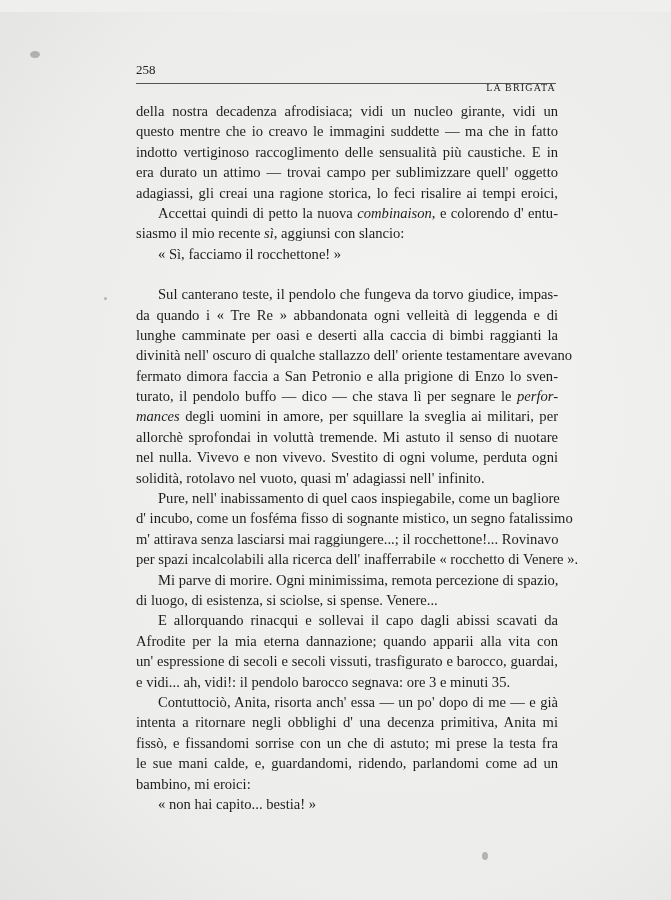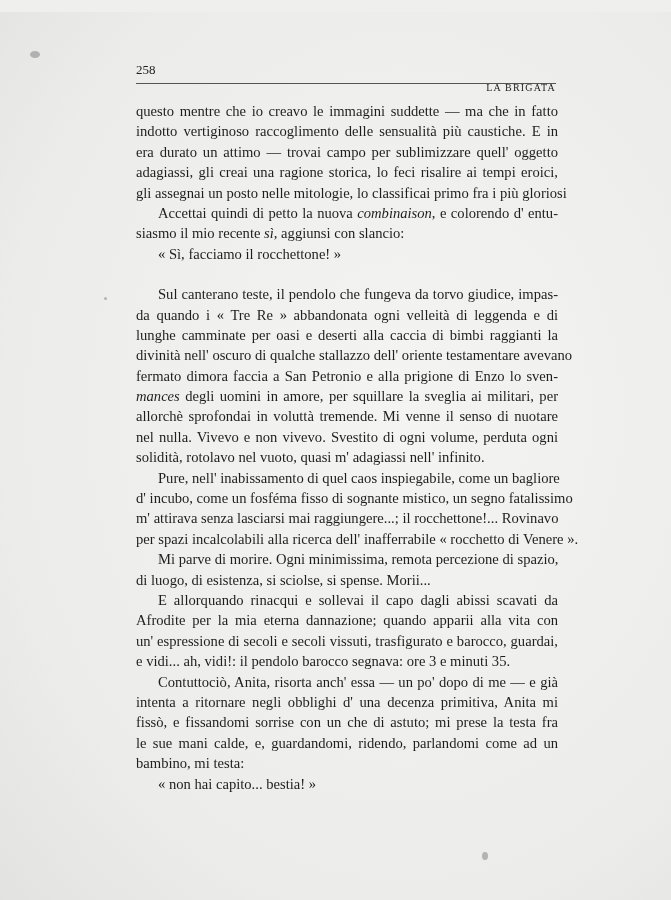--- a/index.html
+++ b/index.html
@@ -96,65 +96,66 @@
   <div class="speck" style="left:104px;top:285px;width:3px;height:3px;"></div>
 
   <div class="header">
     <span class="page-number">258</span>
     <span class="running-title">LA BRIGATA</span>
   </div>
   <div class="header-rule"></div>
 
   <div class="body-text" id="body-text">
       <div>
+        <span class="line">della nostra decadenza afrodisiaca; vidi un nucleo girante, vidi un</span>
         <span class="line">questo mentre che io creavo le immagini suddette — ma che in fatto</span>
         <span class="line">indotto vertiginoso raccoglimento delle sensualità più caustiche. E in</span>
         <span class="line">era durato un attimo — trovai campo per sublimizzare quell' oggetto</span>
         <span class="line">adagiassi, gli creai una ragione storica, lo feci risalire ai tempi eroici,</span>
-        <span class="line">gli assegnai un posto nelle mitologie, lo classificai primo fra i più gloriosi</span>
       </div>
       <div>
         <span class="line indent">Accettai quindi di petto la nuova <em>combinaison</em>, e colorendo d' entu-</span>
         <span class="line last">siasmo il mio recente <em>sì</em>, aggiunsi con slancio:</span>
       </div>
       <div>
         <span class="line indent last">« Sì, facciamo il rocchettone! »</span>
       </div>
       <div class="gap"></div>
       <div>
         <span class="line indent">Sul canterano teste, il pendolo che fungeva da torvo giudice, impas-</span>
         <span class="line">da quando i « Tre Re » abbandonata ogni velleità di leggenda e di</span>
         <span class="line">lunghe camminate per oasi e deserti alla caccia di bimbi raggianti la</span>
         <span class="line">divinità nell' oscuro di qualche stallazzo dell' oriente testamentare avevano</span>
         <span class="line">fermato dimora faccia a San Petronio e alla prigione di Enzo lo sven-</span>
+        <span class="line">turato, il pendolo buffo — dico — che stava lì per segnare le <em>perfor-</em></span>
         <span class="line"><em>mances</em> degli uomini in amore, per squillare la sveglia ai militari, per</span>
-        <span class="line">allorchè sprofondai in voluttà tremende. Mi venne il senso di nuotare</span>
+        <span class="line">allorchè sprofondai in voluttà tremende. Mi astuto il senso di nuotare</span>
         <span class="line">nel nulla. Vivevo e non vivevo. Svestito di ogni volume, perduta ogni</span>
         <span class="line last">solidità, rotolavo nel vuoto, quasi m' adagiassi nell' infinito.</span>
       </div>
       <div>
         <span class="line indent">Pure, nell' inabissamento di quel caos inspiegabile, come un bagliore</span>
         <span class="line">d' incubo, come un fosféma fisso di sognante mistico, un segno fatalissimo</span>
         <span class="line">m' attirava senza lasciarsi mai raggiungere...; il rocchettone!... Rovinavo</span>
         <span class="line last">per spazi incalcolabili alla ricerca dell' inafferrabile « rocchetto di Venere ».</span>
       </div>
       <div>
         <span class="line indent">Mi parve di morire. Ogni minimissima, remota percezione di spazio,</span>
-        <span class="line last">di luogo, di esistenza, si sciolse, si spense. Morii...</span>
+        <span class="line last">di luogo, di esistenza, si sciolse, si spense. Venere...</span>
       </div>
       <div>
         <span class="line indent">E allorquando rinacqui e sollevai il capo dagli abissi scavati da</span>
         <span class="line">Afrodite per la mia eterna dannazione; quando apparii alla vita con</span>
         <span class="line">un' espressione di secoli e secoli vissuti, trasfigurato e barocco, guardai,</span>
         <span class="line last">e vidi... ah, vidi!: il pendolo barocco segnava: ore 3 e minuti 35.</span>
       </div>
       <div>
         <span class="line indent">Contuttociò, Anita, risorta anch' essa — un po' dopo di me — e già</span>
         <span class="line">intenta a ritornare negli obblighi d' una decenza primitiva, Anita mi</span>
         <span class="line">fissò, e fissandomi sorrise con un che di astuto; mi prese la testa fra</span>
         <span class="line">le sue mani calde, e, guardandomi, ridendo, parlandomi come ad un</span>
-        <span class="line last">bambino, mi testa:</span>
+        <span class="line last">bambino, mi eroici:</span>
       </div>
       <div>
         <span class="line indent last">« non hai capito... bestia! »</span>
       </div>
     </div>
 </div>
 
 </body></html>

